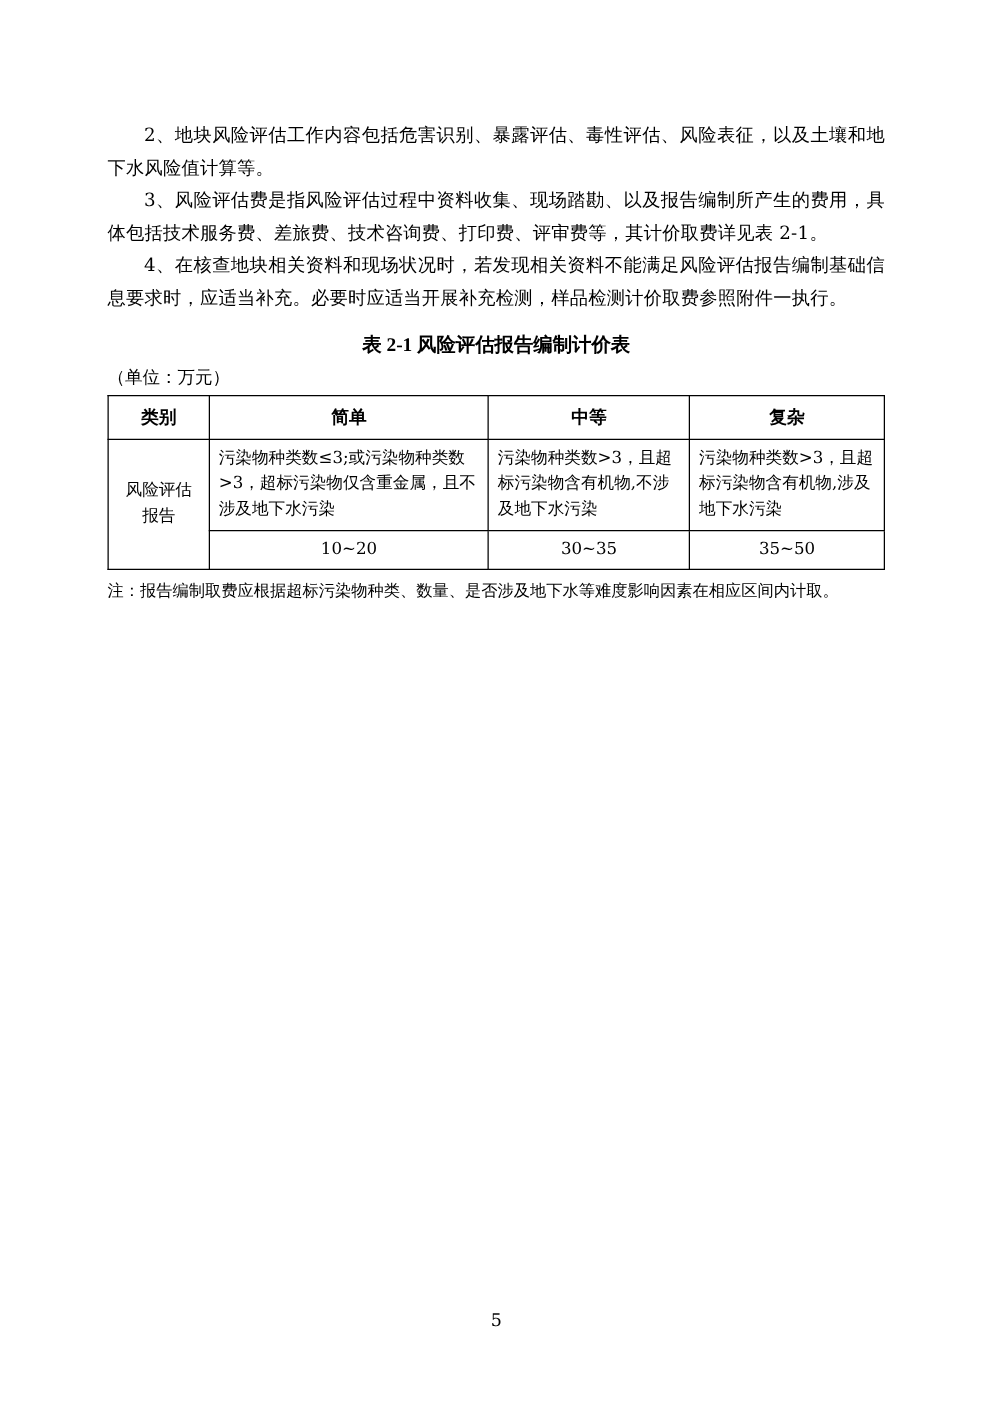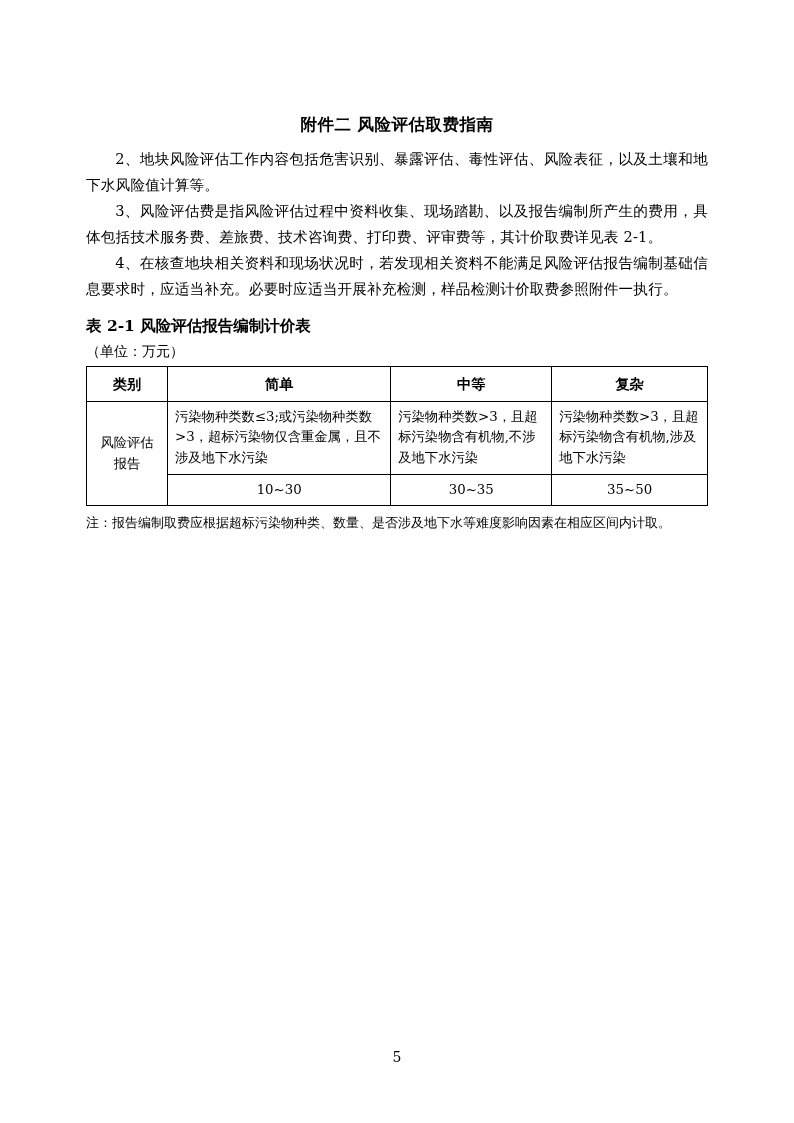--- a/index.html
+++ b/index.html
@@ -34,23 +34,25 @@
   .para {
     font-size: 14.6px;
     line-height: 1.78;
     text-align: justify;
     text-justify: inter-ideograph;
     text-indent: 2em;
     margin: 0 0 0 0;
     letter-spacing: 0.2px;
   }
   .table-title {
+    text-align: center;
     font-size: 15.5px;
     font-weight: bold;
     margin: 14px 0 6px 0;
+    font-family: Liberation Serif, serif;
   }
   .unit-line {
     font-size: 14px;
     margin: 0 6px 5px 0;
   }
   table.price {
     border-collapse: collapse;
     width: 100%;
     table-layout: fixed;
   }
@@ -100,21 +102,20 @@
   .col-cat { width: 78px; }
   .col-simple { width: 215px; }
   .col-medium { width: 155px; }
   .col-complex { width: 150px; }
 </style>
 </head>
 <body>
 
 <div class="page">
 
-  <div class="doc-title">附件二  风险评估取费指南</div>
 
   <p class="para">2、地块风险评估工作内容包括危害识别、暴露评估、毒性评估、风险表征，以及土壤和地下水风险值计算等。</p>
   <p class="para">3、风险评估费是指风险评估过程中资料收集、现场踏勘、以及报告编制所产生的费用，具体包括技术服务费、差旅费、技术咨询费、打印费、评审费等，其计价取费详见表 2-1。</p>
   <p class="para">4、在核查地块相关资料和现场状况时，若发现相关资料不能满足风险评估报告编制基础信息要求时，应适当补充。必要时应适当开展补充检测，样品检测计价取费参照附件一执行。</p>
 
   <div class="table-title">表 2-1   风险评估报告编制计价表</div>
   <div class="unit-line">（单位：万元）</div>
 
   <table class="price">
     <colgroup>
@@ -132,21 +133,21 @@
       </tr>
     </thead>
     <tbody>
       <tr>
         <td class="cat-cell" rowspan="2">风险评估报告</td>
         <td class="desc-cell">污染物种类数≤3;或污染物种类数&gt;3，超标污染物仅含重金属，且不涉及地下水污染</td>
         <td class="desc-cell">污染物种类数&gt;3，且超标污染物含有机物,不涉及地下水污染</td>
         <td class="desc-cell">污染物种类数&gt;3，且超标污染物含有机物,涉及地下水污染</td>
       </tr>
       <tr>
-        <td class="range-cell">10~30</td>
+        <td class="range-cell">10~20</td>
         <td class="range-cell">30~35</td>
         <td class="range-cell">35~50</td>
       </tr>
     </tbody>
   </table>
 
   <div class="note">注：报告编制取费应根据超标污染物种类、数量、是否涉及地下水等难度影响因素在相应区间内计取。</div>
 
 </div>
 

